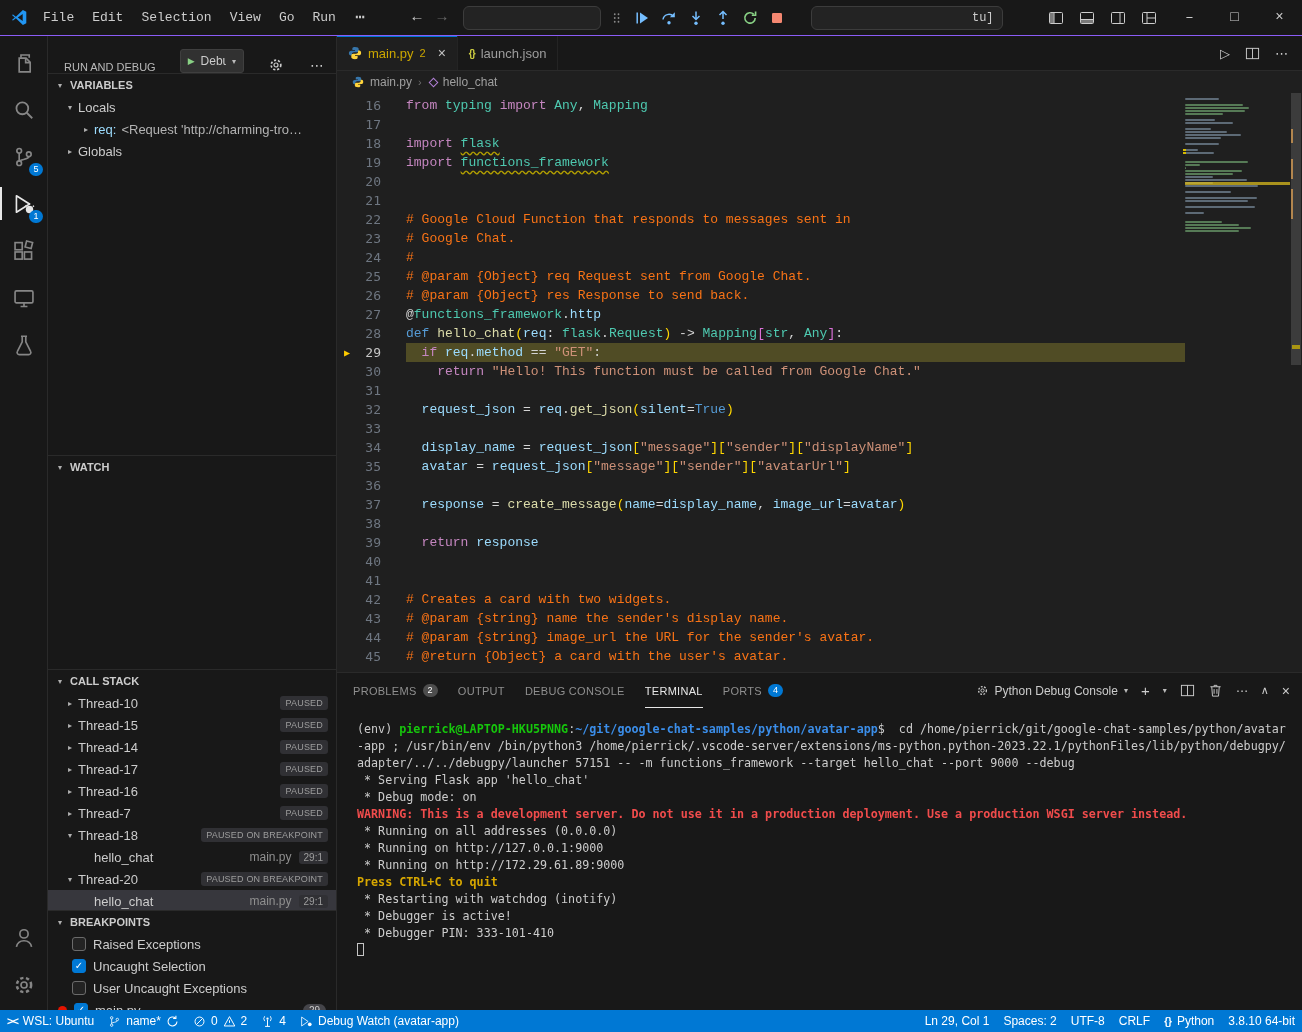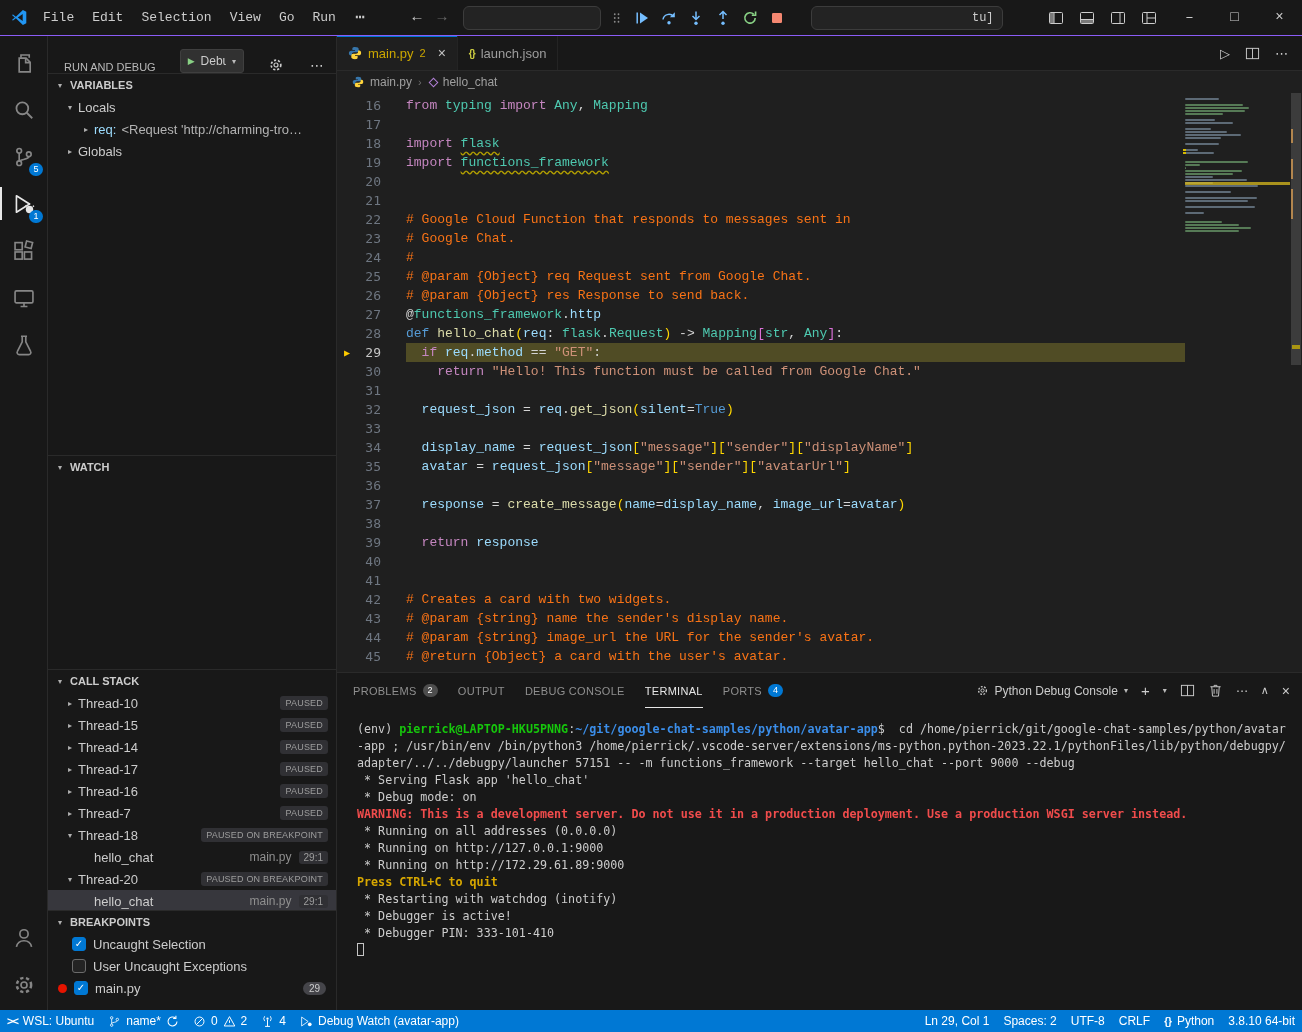--- a/index.html
+++ b/index.html
@@ -394,20 +394,24 @@
             </div>
           </div>
       </div>
 
       <div class="sect s-bp">
         <div class="sect-hd">
           <span class="twist">▾</span>
           <span>BREAKPOINTS</span>
         </div>
         <div id="bp-rows">
+            <div class="bp-row">
+              <span class="cb"></span>
+              <span>Raised Exceptions</span>
+            </div>
             <div class="bp-row">
               <span class="cb on">✓</span>
               <span>Uncaught Selection</span>
             </div>
             <div class="bp-row">
               <span class="cb"></span>
               <span>User Uncaught Exceptions</span>
             </div>
             <div class="bp-row file">
               <span class="bp-dot"></span>

